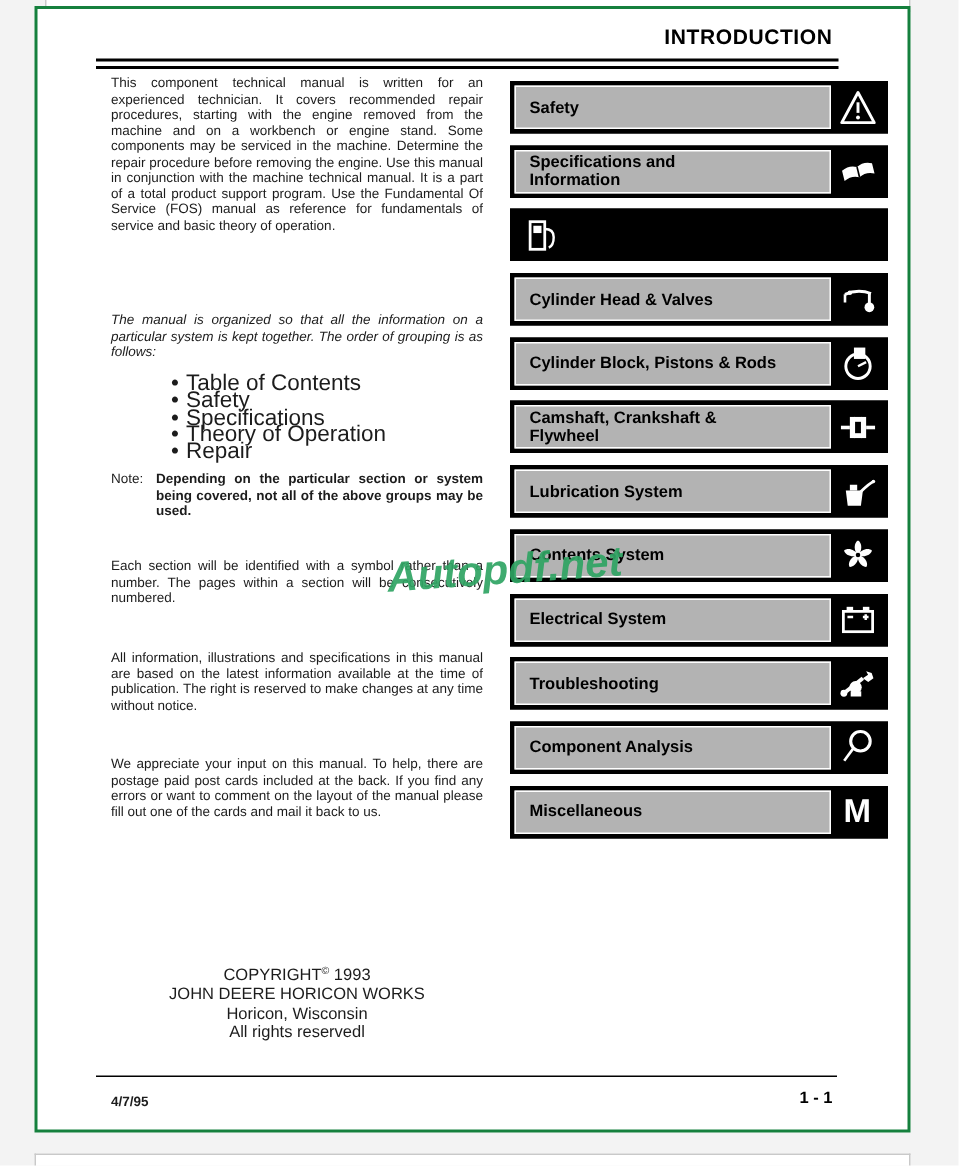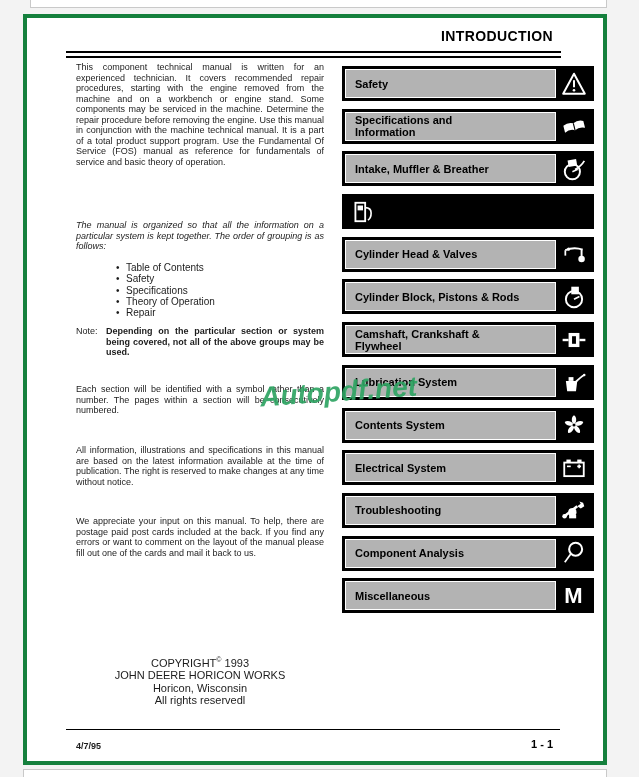--- a/index.html
+++ b/index.html
@@ -13,37 +13,37 @@
   .page-strip-top{
     position:absolute;left:30px;top:0;width:575px;height:7px;
     background:#fff;border:1px solid #c9c9c9;border-top:none;
   }
   .page-strip-bottom{
     position:absolute;left:23px;top:769px;width:582px;height:10px;
     background:#fff;border:1px solid #c9c9c9;border-bottom:none;
   }
   
   .page{
-    position:absolute;left:23px;top:14px;width:584px;height:751px;
-    background:#fff;border:4px solid #15803d;box-sizing:border-box;
+    position:absolute;left:23px;top:4px;width:584px;height:751px;
+    background:#fff;border:2px solid #15803d;box-sizing:border-box;
   }
   .intro-title{
     position:absolute;top:10px;right:50px;
     font-size:14px;font-weight:bold;letter-spacing:.4px;color:#000;
   }
   .top-rule{
     position:absolute;left:39px;top:33px;width:495px;height:3px;
     border-top:2px solid #000;border-bottom:2px solid #000;
   }
   
   .col-text{position:absolute;left:49px;width:248px;font-size:9px;line-height:10.5px;color:#1c1c1c;}
   .just{text-align:justify;}
   .p1{top:44px;}
   .p2{top:202px;font-style:italic;}
-  .bullets{position:absolute;left:89px;top:244px;width:190px;font-size:10px;line-height:11.3px;list-style:none;margin:0;padding:0;color:#1c1c1c;}
+  .bullets{position:absolute;left:89px;top:244px;width:190px;font-size:15px;line-height:11.3px;list-style:none;margin:0;padding:0;color:#1c1c1c;}
   .bullets li{padding-left:10px;position:relative;}
   .bullets li::before{content:"•";position:absolute;left:0;top:0;}
   .note{top:308px;display:flex;}
   .note-label{flex:0 0 30px;}
   .note-body{flex:1;text-align:justify;font-weight:bold;}
   .p3{top:366px;}
   .p4{top:427px;}
   .p5{top:498px;}
   .copyright{position:absolute;left:49px;top:636px;width:248px;text-align:center;font-size:11px;line-height:12.5px;color:#1c1c1c;}
   .copyright sup{font-size:7px;}
@@ -142,33 +142,20 @@
         <svg viewBox="0 0 24 24">
             <g transform="rotate(-14 12 12)">
               <path d="M2.5 9.5 Q7.5 7 12 9.5 L12 16 Q7.5 13.5 2.5 16 Z" fill="#fff"></path>
               <path d="M21.5 9.5 Q16.5 7 12 9.5 L12 16 Q16.5 13.5 21.5 16 Z" fill="#fff"></path>
               <path d="M12 9.5 V16" stroke="#000" stroke-width="1"></path>
             </g>
           </svg>
       </div>
     </div>
 
-    <div class="section-btn">
-      <div class="sec-label">
-          <span>Intake, Muffler &amp; Breather</span>
-        </div>
-      <div class="icon-box">
-        <svg viewBox="0 0 24 24">
-            <circle cx="10.5" cy="14.5" r="7" fill="none" stroke="#fff" stroke-width="1.8"></circle>
-            <rect x="6.5" y="3.5" width="8" height="6" fill="#fff" transform="rotate(-10 10.5 6.5)"></rect>
-            <path d="M13 12.5 Q19 9 21.5 4.5" fill="none" stroke="#fff" stroke-width="1.6"></path>
-            <path d="M10.5 14.5 L15.5 12.2" stroke="#fff" stroke-width="1.4"></path>
-          </svg>
-      </div>
-    </div>
 
     <div class="section-btn">
       <div class="icon-box">
         <svg viewBox="0 0 24 24">
             <rect x="5" y="3.5" width="9" height="17" fill="none" stroke="#fff" stroke-width="1.7"></rect>
             <rect x="7" y="6" width="5" height="4.5" fill="#fff"></rect>
             <path d="M14 8 Q19.5 8 19.5 13 Q19.5 18 16.5 19.5" fill="none" stroke="#fff" stroke-width="1.5"></path>
           </svg>
       </div>
     </div>

